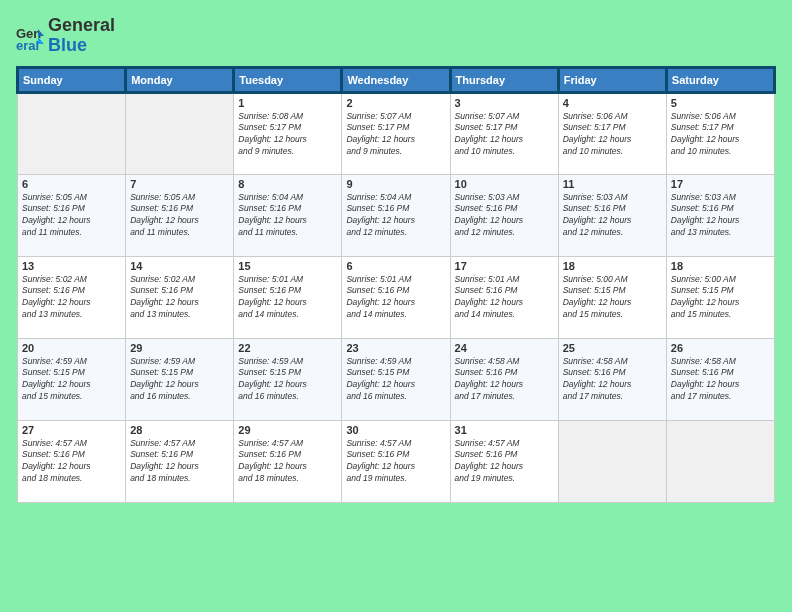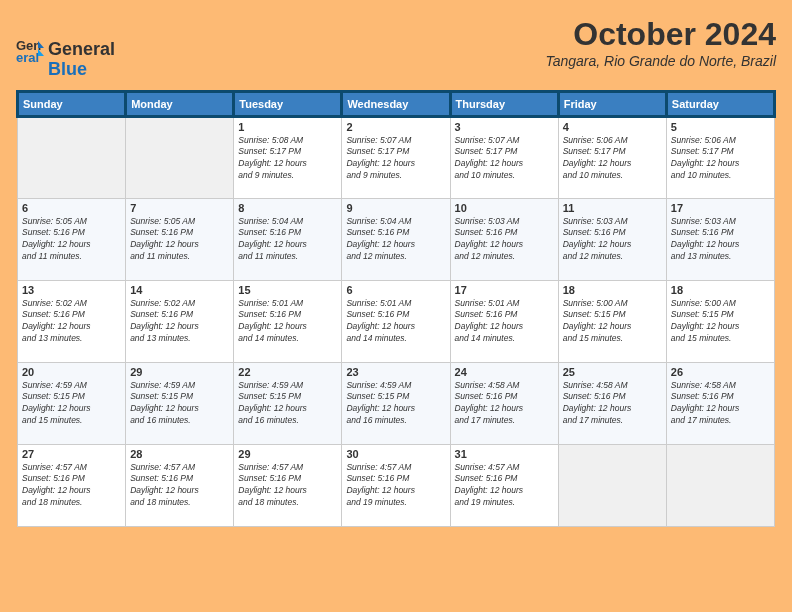--- a/index.html
+++ b/index.html
@@ -7,39 +7,38 @@
       font-family: Arial, sans-serif;
       background: #fff;
       width: 792px;
       height: 612px;
       overflow: hidden;
     }
     .page {
       width: 792px;
       height: 612px;
       padding: 16px;
-      background: #fdba74;
+      background: #86efac;
     }
     .header {
       display: flex;
       justify-content: space-between;
       align-items: flex-start;
       margin-bottom: 10px;
     }
     .logo {
       display: flex;
       align-items: center;
     }
     .logo-text {
       display: flex;
       flex-direction: column;
       font-size: 18px;
       font-weight: bold;
       line-height: 1.1;
-      margin-top: 24px;
     }
     .logo-general { color: #333; }
     .logo-blue { color: #1a6fba; }
     .logo-icon {
       width: 28px;
       height: 28px;
       margin-right: 4px;
       margin-top: 4px;
     }
     .title-block {
@@ -108,24 +107,20 @@
         <text x="0" y="14" font-size="13" font-weight="bold" fill="#333">Gen</text>
         <text x="0" y="26" font-size="13" font-weight="bold" fill="#1a6fba">eral</text>
         <polygon points="22,5 28,12 22,12" fill="#1a6fba"></polygon>
         <polygon points="22,13 28,20 22,20" fill="#1a9fea"></polygon>
       </svg>
       <div class="logo-text">
         <span class="logo-general">General</span>
         <span class="logo-blue">Blue</span>
       </div>
     </div>
-    <div class="title-block">
-      <div class="month-title">October 2024</div>
-      <div class="location">Tangara, Rio Grande do Norte, Brazil</div>
-    </div>
   </div>
 
   <table class="calendar">
     <thead>
       <tr id="header-row">
           <th>Sunday</th>
           <th>Monday</th>
           <th>Tuesday</th>
           <th>Wednesday</th>
           <th>Thursday</th>

